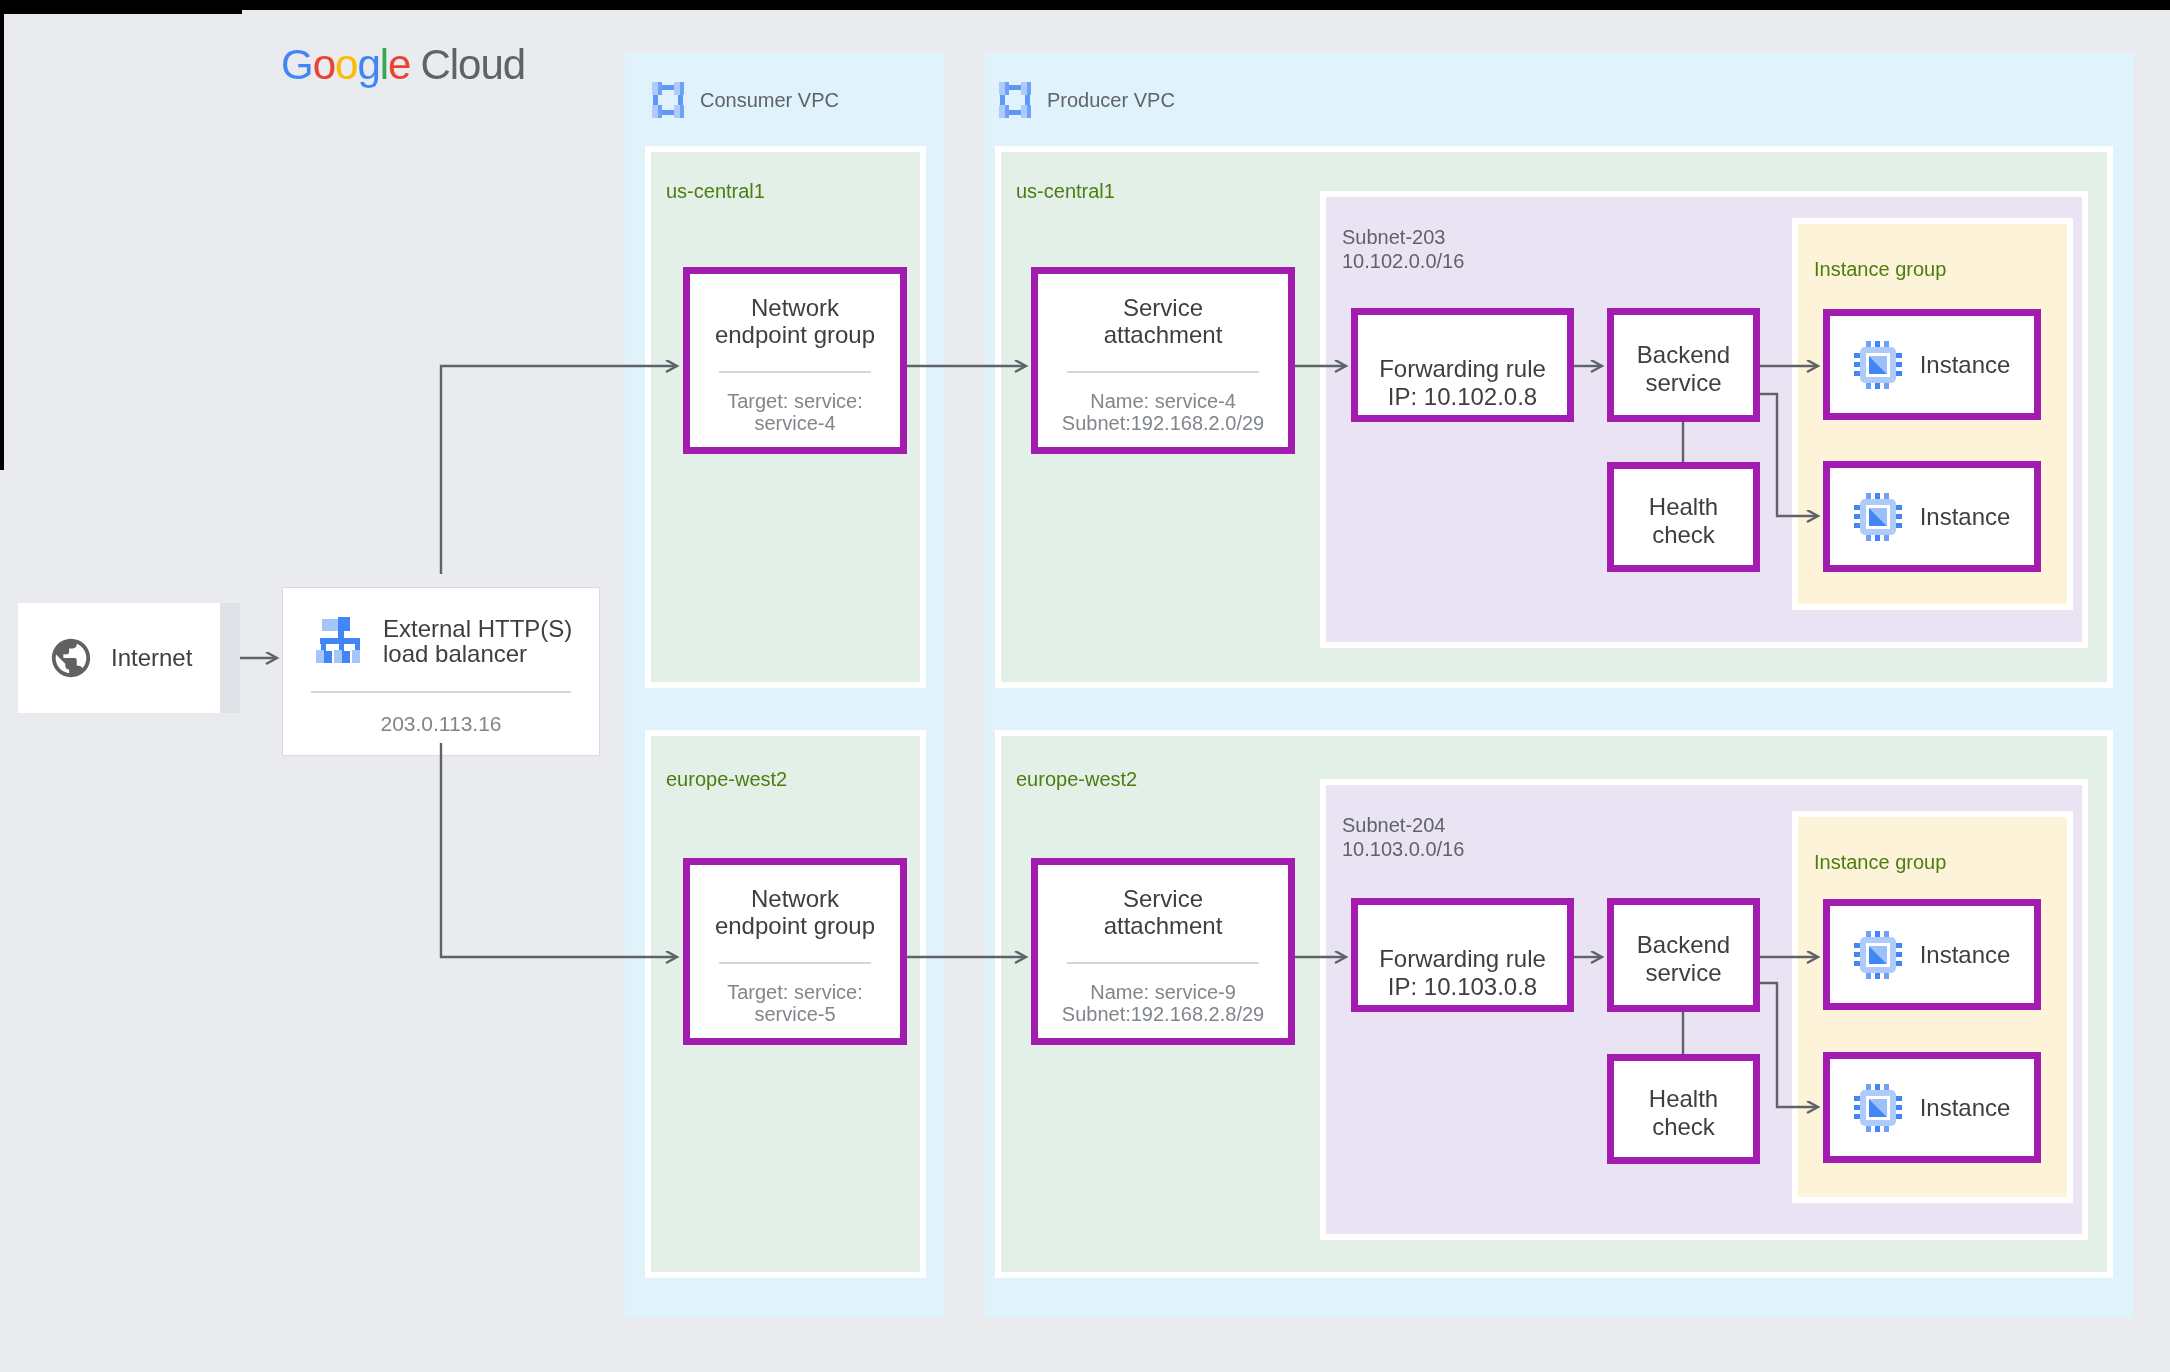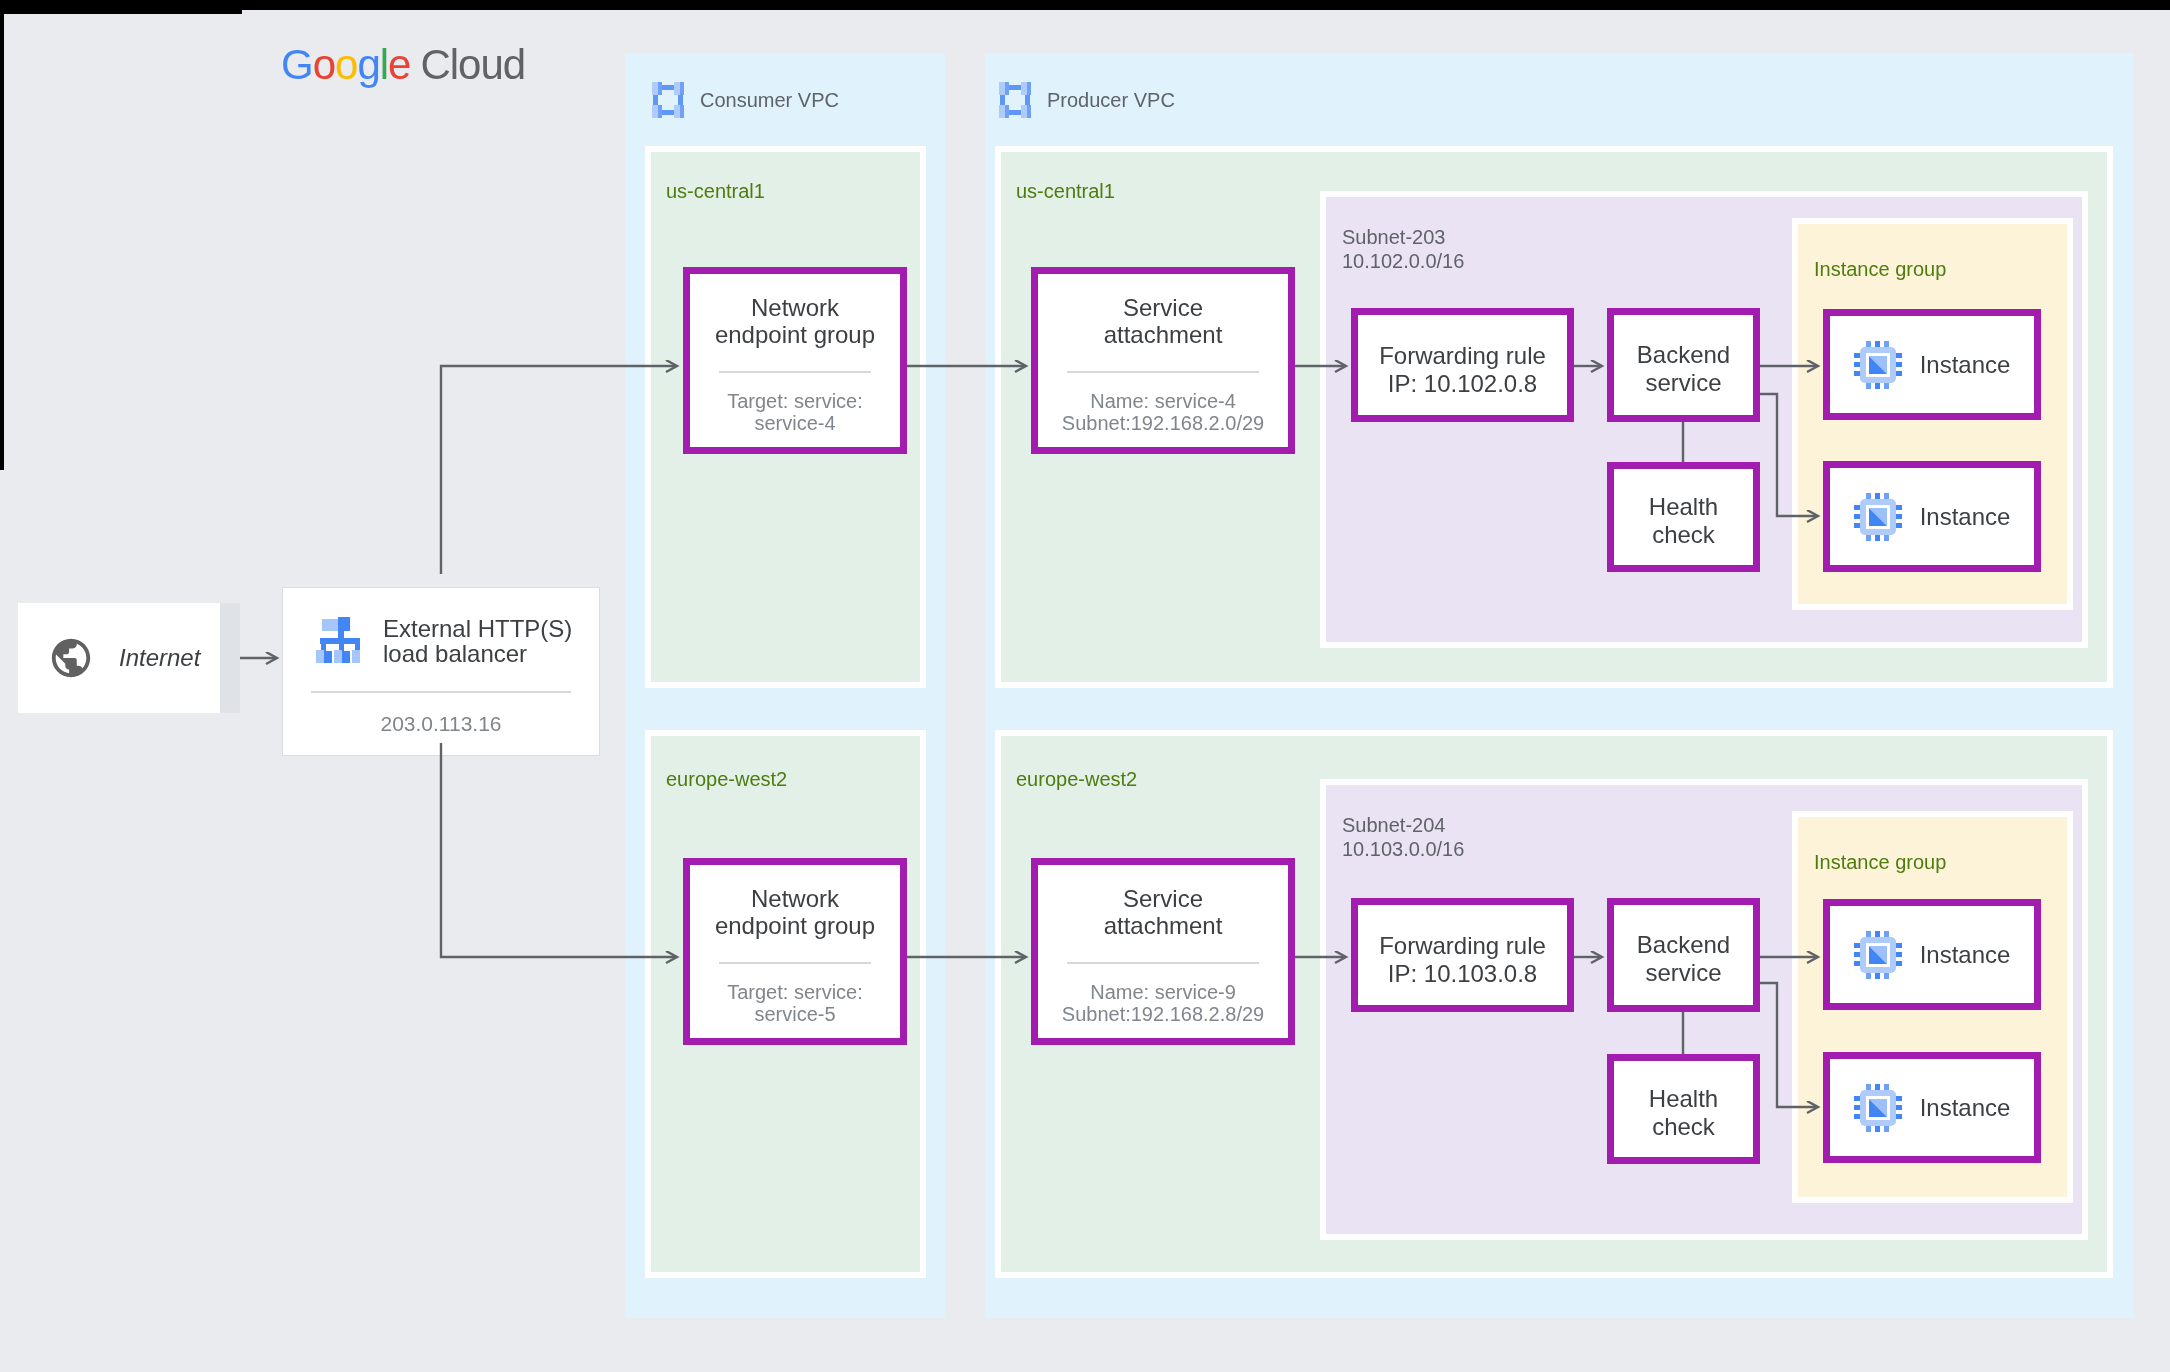--- a/index.html
+++ b/index.html
@@ -27,30 +27,30 @@
   .subnet-label{font-size:20px;line-height:24px;color:#5F6368;white-space:pre-line;}
   
   .node{background:#FFFFFF;border:7px solid #a21caf;box-sizing:border-box;text-align:center;}
   .node-lg{width:224px;height:187px;}
   .node-lg.wide{width:264px;}
   .ttl{margin:20px auto 0;font-size:24px;line-height:27px;color:#3C4043;}
   .ttl.w180{width:182px;} .ttl.w160{width:162px;}
   .ndiv{position:absolute;left:29px;right:29px;top:97px;height:2px;background:#D5D7DA;}
   .sub{position:absolute;top:116px;left:0;right:0;font-size:20px;line-height:22px;color:#80868B;}
   .node-md{width:223px;height:114px;}
-  .node-md .ttl2{margin-top:27px;font-size:24px;line-height:28px;color:#3C4043;}
+  .node-md .ttl2{margin-top:40px;font-size:24px;line-height:28px;color:#3C4043;}
   .node-sm{width:153px;height:114px;}
   .node-sm .ttl3{margin:26px auto 0;font-size:24px;line-height:28px;color:#3C4043;width:112px;}
   .node-hc{width:153px;height:110px;}
   .node-hc .ttl3{margin:24px auto 0;font-size:24px;line-height:28px;color:#3C4043;width:82px;}
   .node-inst{width:218px;height:111px;display:flex;align-items:center;justify-content:center;gap:18px;}
   .inst-label{font-size:24px;color:#3C4043;}
   
   .internet-box{left:18px;top:603px;width:202px;height:110px;background:#fff;
-    box-shadow:20px 0 0 #DFE2E7;display:flex;align-items:center;padding-left:30px;gap:25px;box-sizing:border-box;font-style:italic;}
+    box-shadow:20px 0 0 #DFE2E7;display:flex;align-items:center;padding-left:30px;gap:17px;box-sizing:border-box;}
   .internet-label{font-size:24px;color:#3C4043;}
   .lb-box{left:282px;top:574px;width:318px;height:169px;background:#fff;border:1px solid #DADCE0;box-sizing:border-box;margin-top:13px;}
   .lb-title{position:absolute;left:100px;top:28px;width:200px;font-size:24px;line-height:25px;color:#3C4043;text-align:left;}
   .lb-div{position:absolute;left:28px;right:28px;top:103px;height:2px;background:#D5D7DA;}
   .lb-ip{position:absolute;top:124px;left:0;right:0;text-align:center;font-size:21px;color:#80868B;}
   svg.overlay{position:absolute;left:0;top:0;pointer-events:none;}
 </style>
 </head>
 <body>
 

